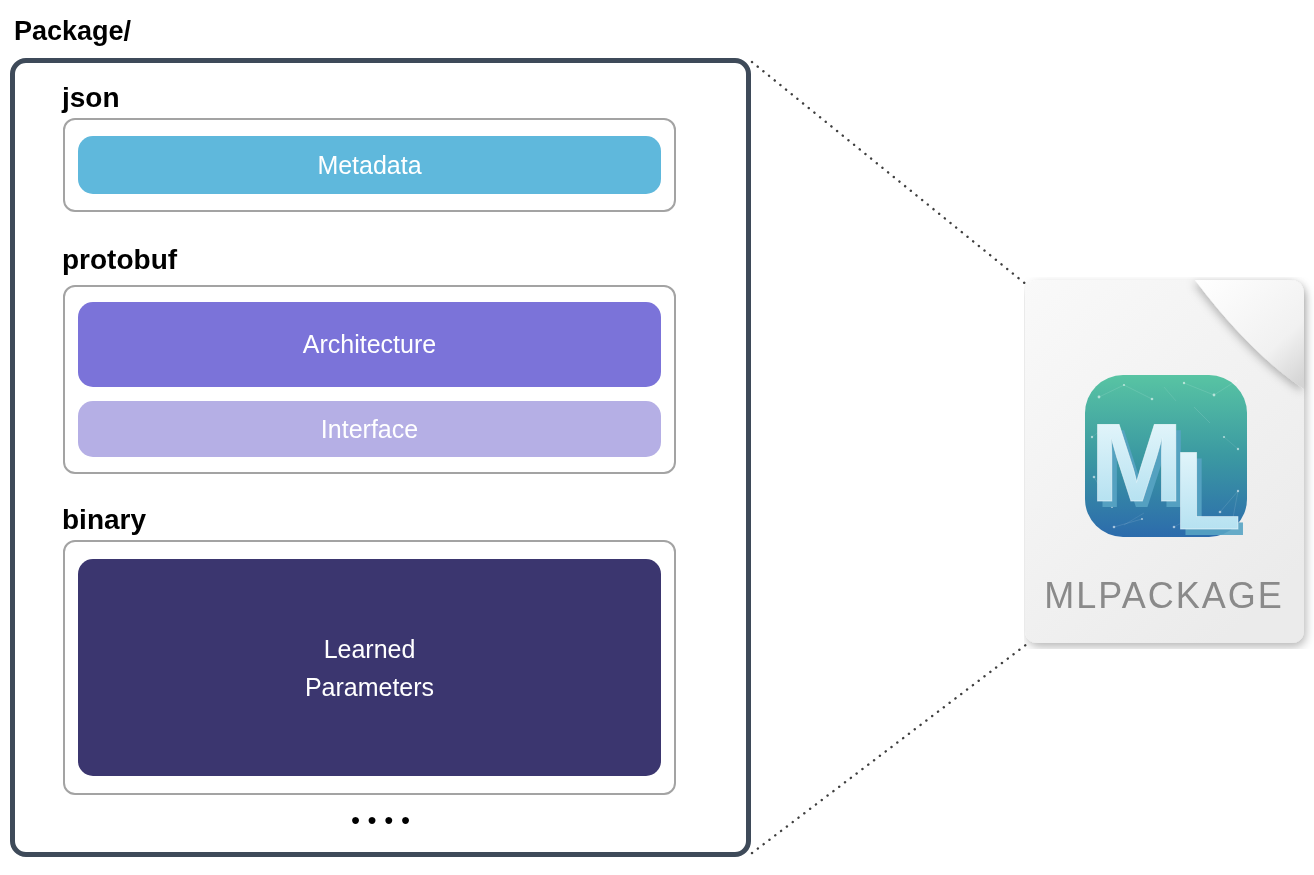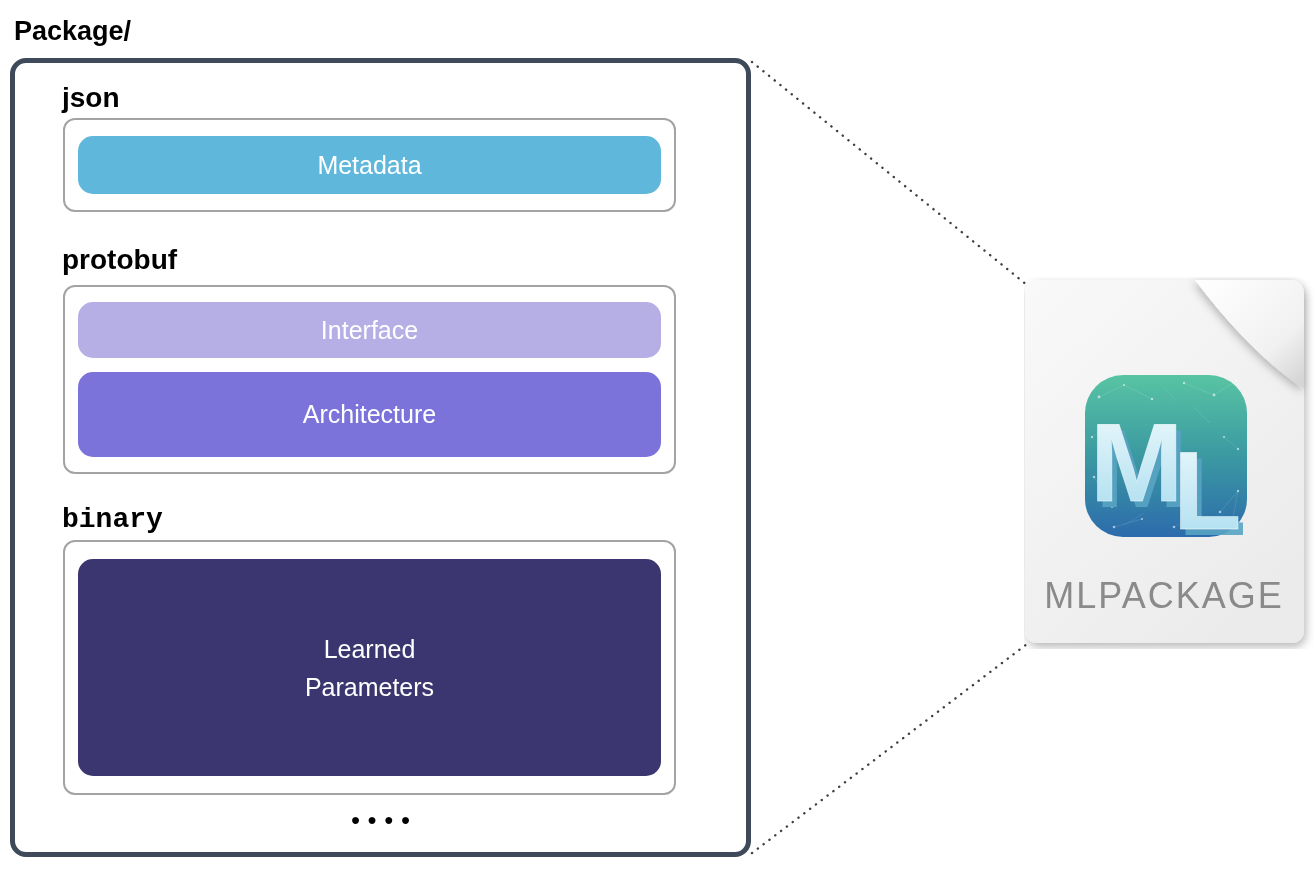--- a/index.html
+++ b/index.html
@@ -19,21 +19,21 @@
     width:741px;height:799px;
     border:5px solid #3E4A59;border-radius:16px;
     box-sizing:border-box;background:#fff;
   }
   .sec-label{
     position:absolute;left:47px;
     font-size:28px;font-weight:700;color:#000;line-height:30px;
   }
   .sec-label.json{top:20px;}
   .sec-label.protobuf{top:182px;}
-  .sec-label.binary{top:442px;font-family:Liberation Mono, monospace;}
+  .sec-label.binary{top:442px;}
   .sec-box{
     position:absolute;left:48px;width:613px;
     border:2px solid #7f1d1d;border-radius:12px;
     box-sizing:border-box;background:#fff;
     display:flex;flex-direction:column;
   }
   .sec-box.json{top:55px;height:94px;padding:0 13px;justify-content:center;}
   .sec-box.protobuf{top:222px;height:189px;padding:15px 13px;gap:14px;}
   .sec-box.binary{top:477px;height:255px;padding:17px 13px;}
   .item{
@@ -64,25 +64,25 @@
 
     <div class="sec-label json" style="color: rgb(0, 0, 0);">json</div>
     <div class="sec-box json" style="border-color: rgb(163, 163, 163);">
       <div class="item metadata" style="background-color: rgb(95, 184, 220);">
         <span>Metadata</span>
       </div>
     </div>
 
     <div class="sec-label protobuf" style="color: rgb(0, 0, 0);">protobuf</div>
     <div class="sec-box protobuf" style="border-color: rgb(163, 163, 163);">
+      <div class="item architecture" style="background-color: rgb(123, 115, 217);">
+        <span>Architecture</span>
+      </div>
       <div class="item interface" style="background-color: rgb(181, 175, 229);">
         <span>Interface</span>
-      </div>
-      <div class="item architecture" style="background-color: rgb(123, 115, 217);">
-        <span>Architecture</span>
       </div>
     </div>
 
     <div class="sec-label binary" style="color: rgb(0, 0, 0);">binary</div>
     <div class="sec-box binary" style="border-color: rgb(163, 163, 163);">
       <div class="item learned" style="background-color: rgb(59, 54, 111);">
         <span>Learned</span>
         <span>Parameters</span>
       </div>
     </div>

